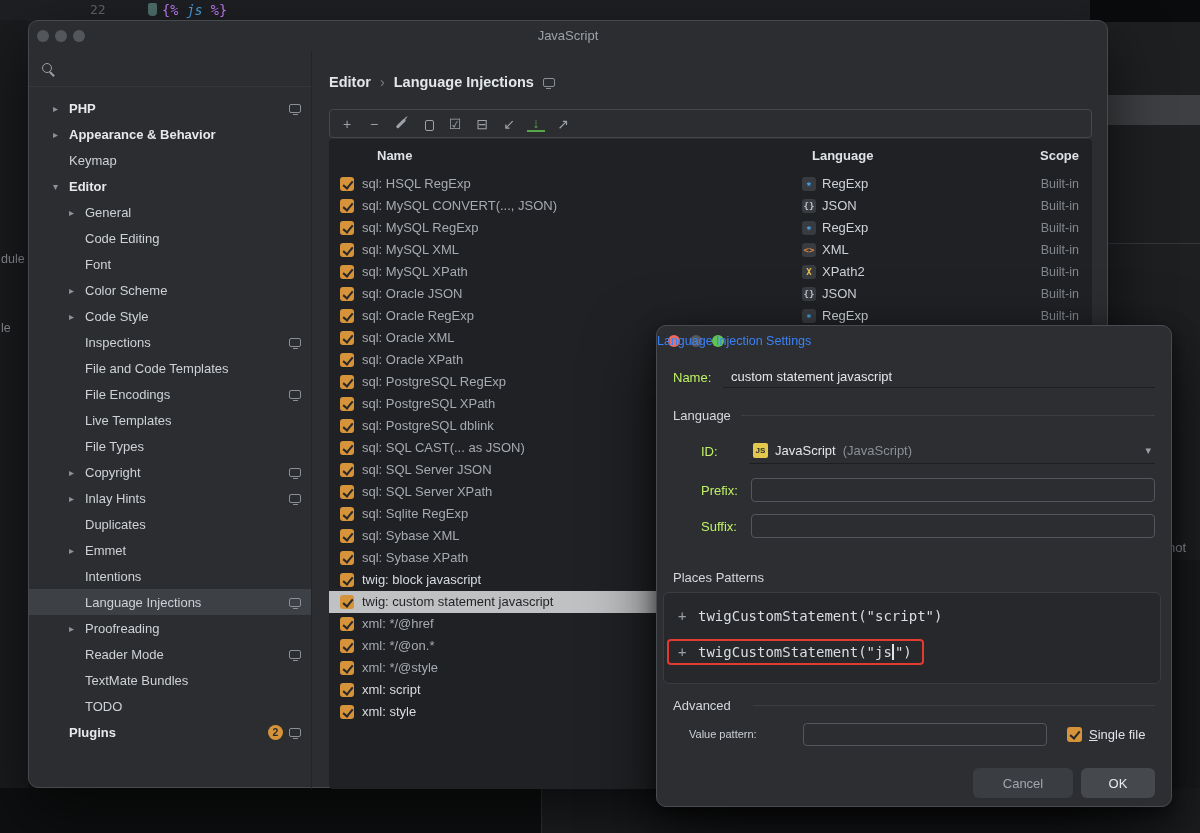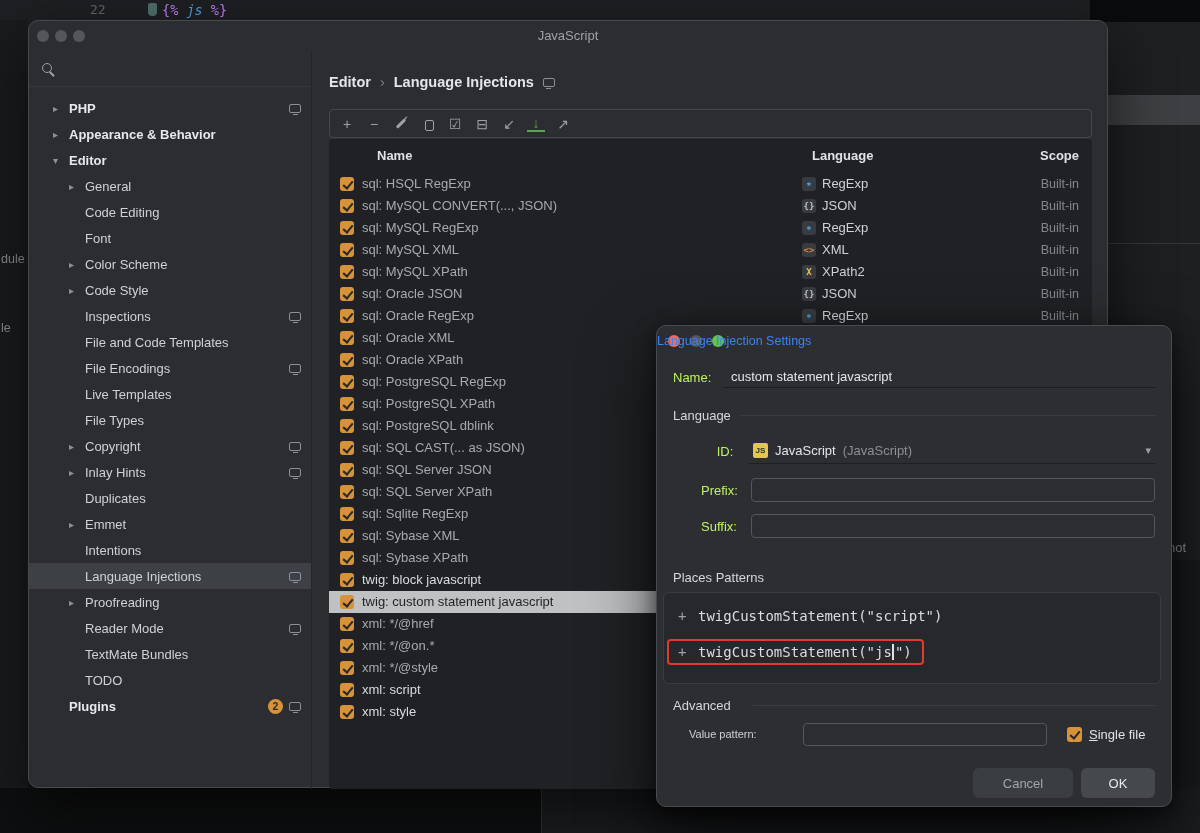--- a/index.html
+++ b/index.html
@@ -98,21 +98,21 @@
   .lbl { font-size:13px; color:#bef264; flex:none; }
   .row-name { left:16px; right:16px; top:40px; height:22px; display:flex; align-items:center; }
   .row-name .lbl { width:42px; }
   .ufield { flex:1; margin-left:8px; height:22px; border-bottom:1px solid #1d1e21; color:#e4e6ea;
     font-size:13px; padding-left:8px; display:flex; align-items:center; }
   .sep { left:16px; right:16px; display:flex; align-items:center; gap:10px; height:18px; }
   .sep .lbl { color:#d4d7db; }
   .hline { flex:1; height:1px; background:#3a3d41; }
   .sep-lang { top:80px; } .sep-adv { top:370px;gap:22px; }
   .row-id { left:44px; right:16px; top:112px; height:26px; display:flex; align-items:center; }
-  .row-id .lbl { width:48px;text-align:center; }
+  .row-id .lbl { width:48px; }
   .combo { flex:1; display:flex; align-items:center; gap:7px; height:26px; border-bottom:1px solid #1d1e21; padding:0 4px; }
   .jsic { width:15px; height:15px; border-radius:2px; background:#E2C94D; color:#2b2d30; font-size:8px;
     font-weight:bold; display:flex; align-items:center; justify-content:center; flex:none; }
   .id-main { font-size:13px; color:#e4e6ea; }
   .id-hint { font-size:13px; color:#8b8f96; }
   .combo-caret { margin-left:auto; color:#9ba0a6; font-size:11px; }
   .row-field { left:44px; right:16px; height:24px; display:flex; align-items:center; }
   .row-prefix { top:152px; } .row-suffix { top:188px; }
   .row-field .lbl { width:50px; }
   .tinput { flex:1; height:24px; background:#2b2d30; border:1px solid #53565c; border-radius:4px;
@@ -179,20 +179,25 @@
             <span class="chev">▸</span>
             <span class="side-label">PHP</span>
             <span class="side-spacer"></span>
             <span class="mon"></span>
           </div>
           <div class="side-item bold">
             <span class="chev">▸</span>
             <span class="side-label">Appearance &amp; Behavior</span>
             <span class="side-spacer"></span>
           </div>
+          <div class="side-item">
+            <span class="chev"></span>
+            <span class="side-label">Keymap</span>
+            <span class="side-spacer"></span>
+          </div>
           <div class="side-item bold">
             <span class="chev">▾</span>
             <span class="side-label">Editor</span>
             <span class="side-spacer"></span>
           </div>
           <div class="side-item ind1">
             <span class="chev">▸</span>
             <span class="side-label">General</span>
             <span class="side-spacer"></span>
           </div>

